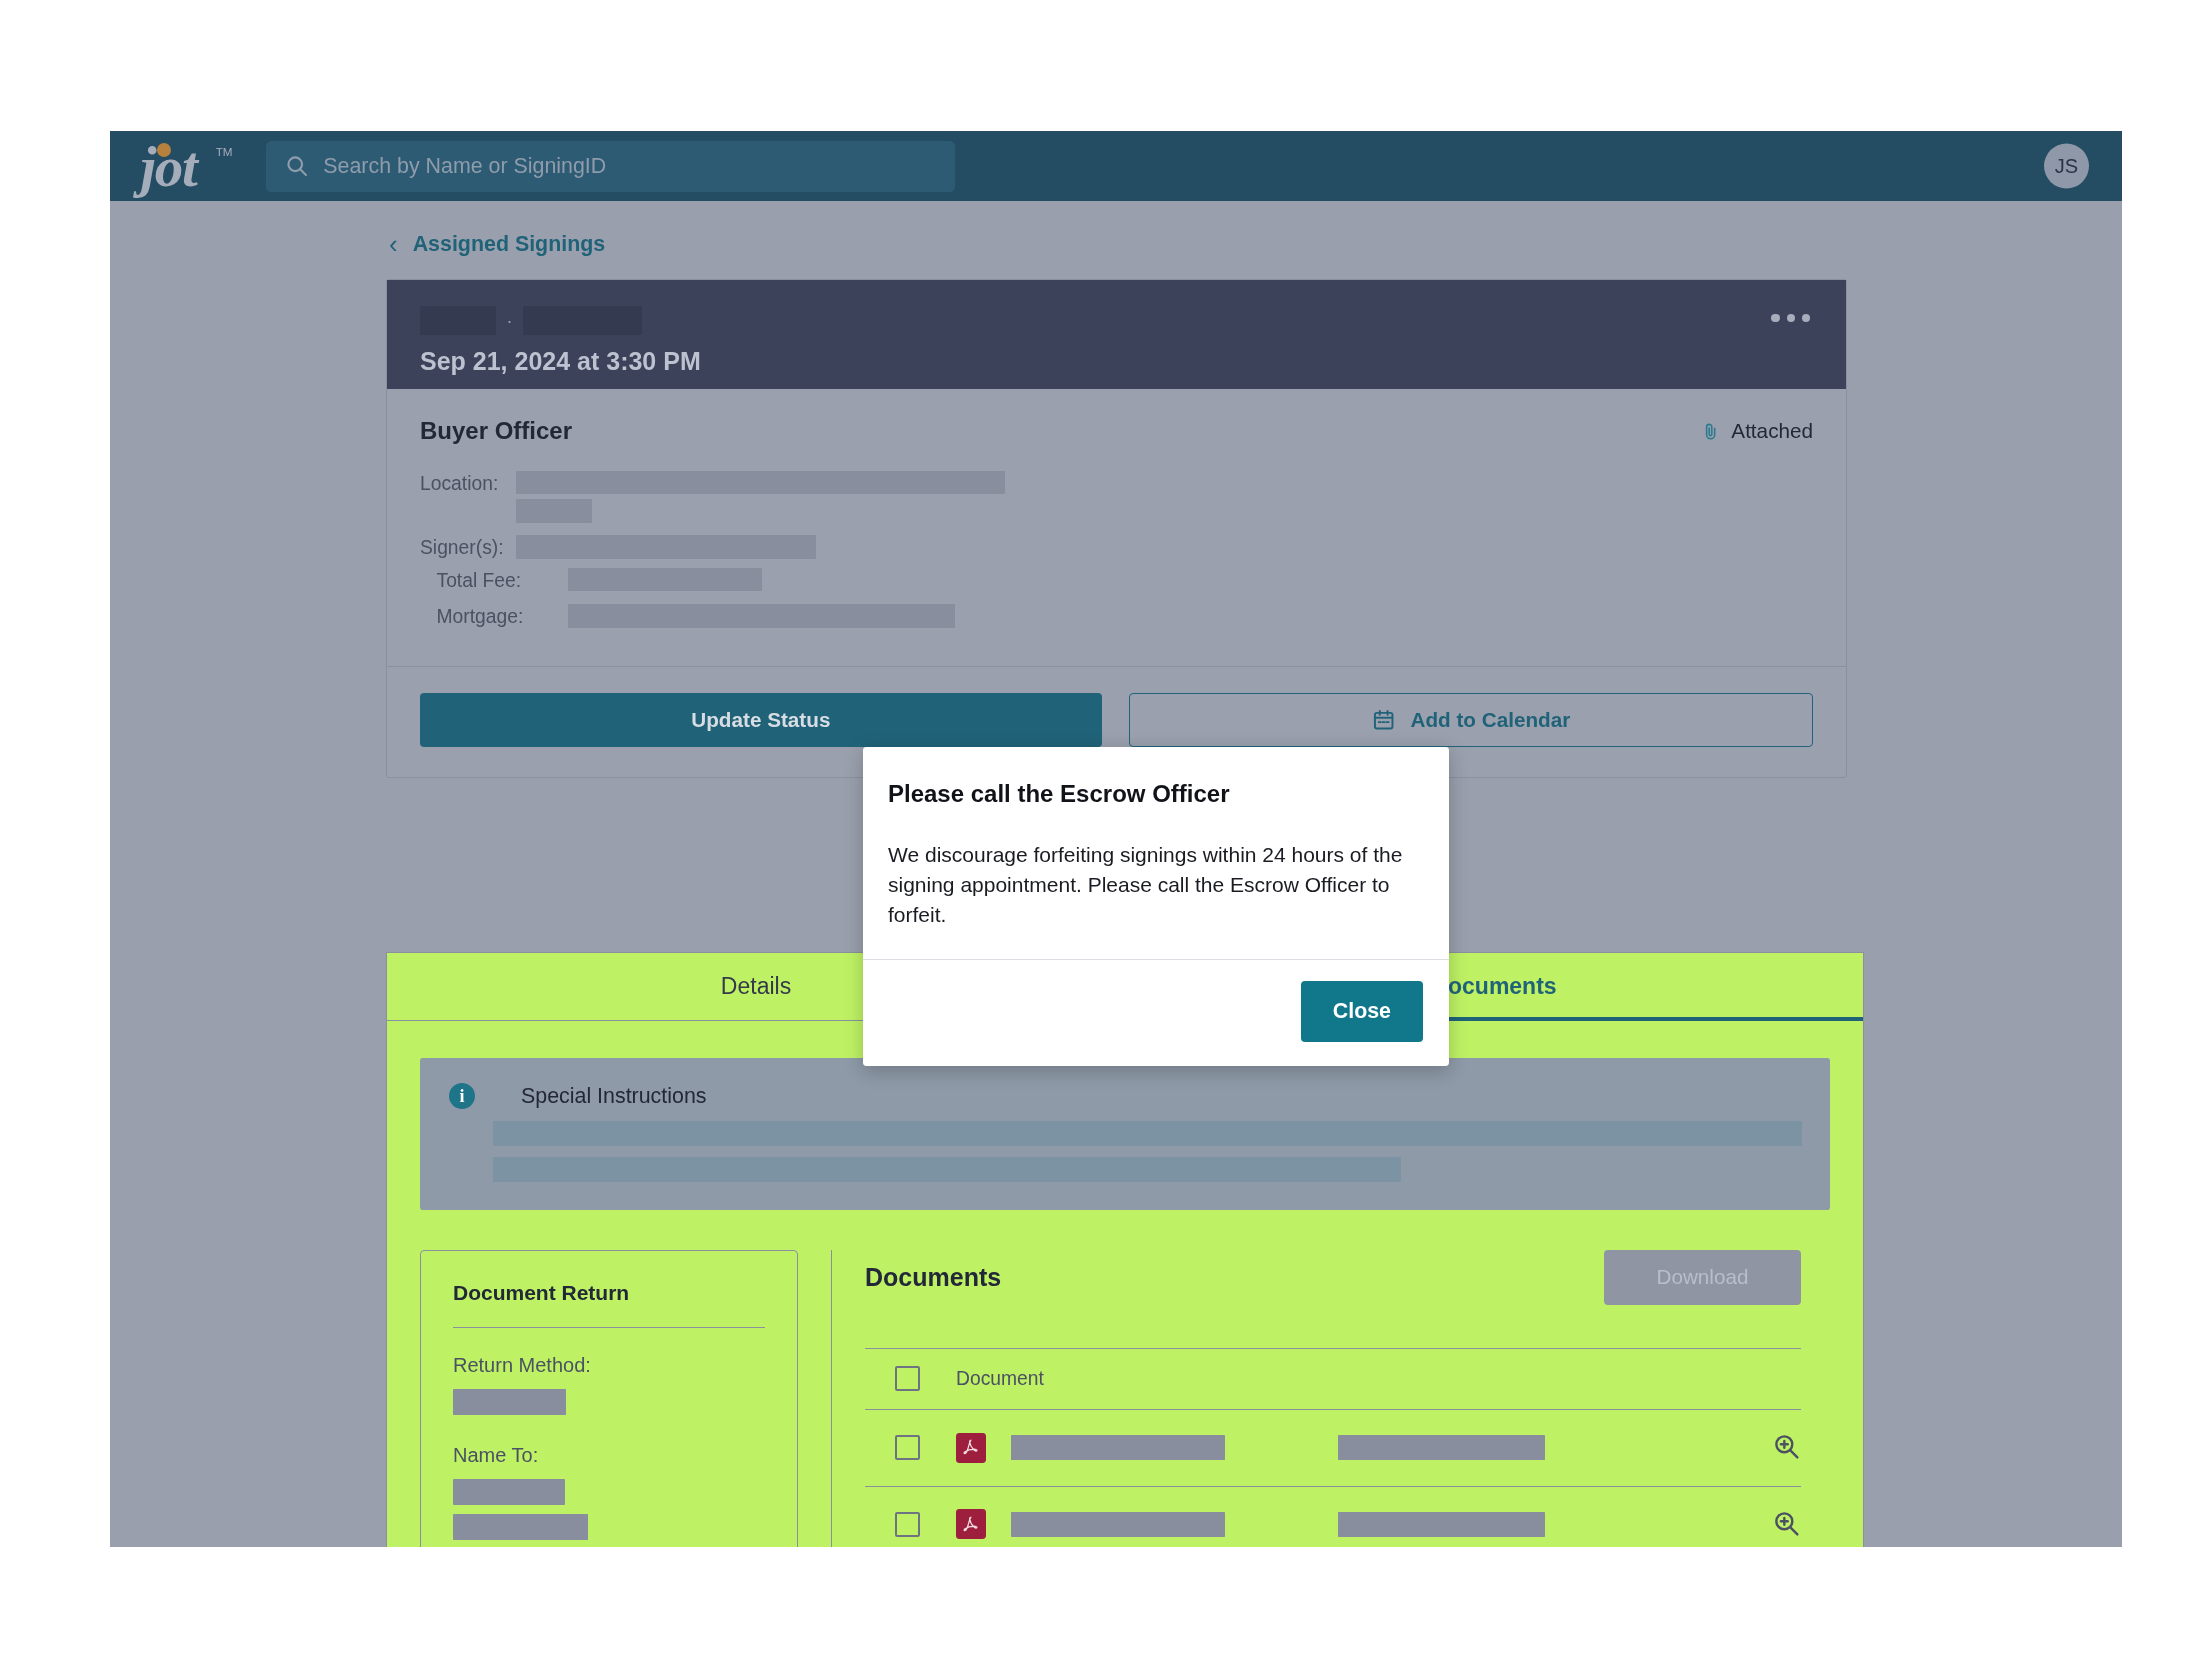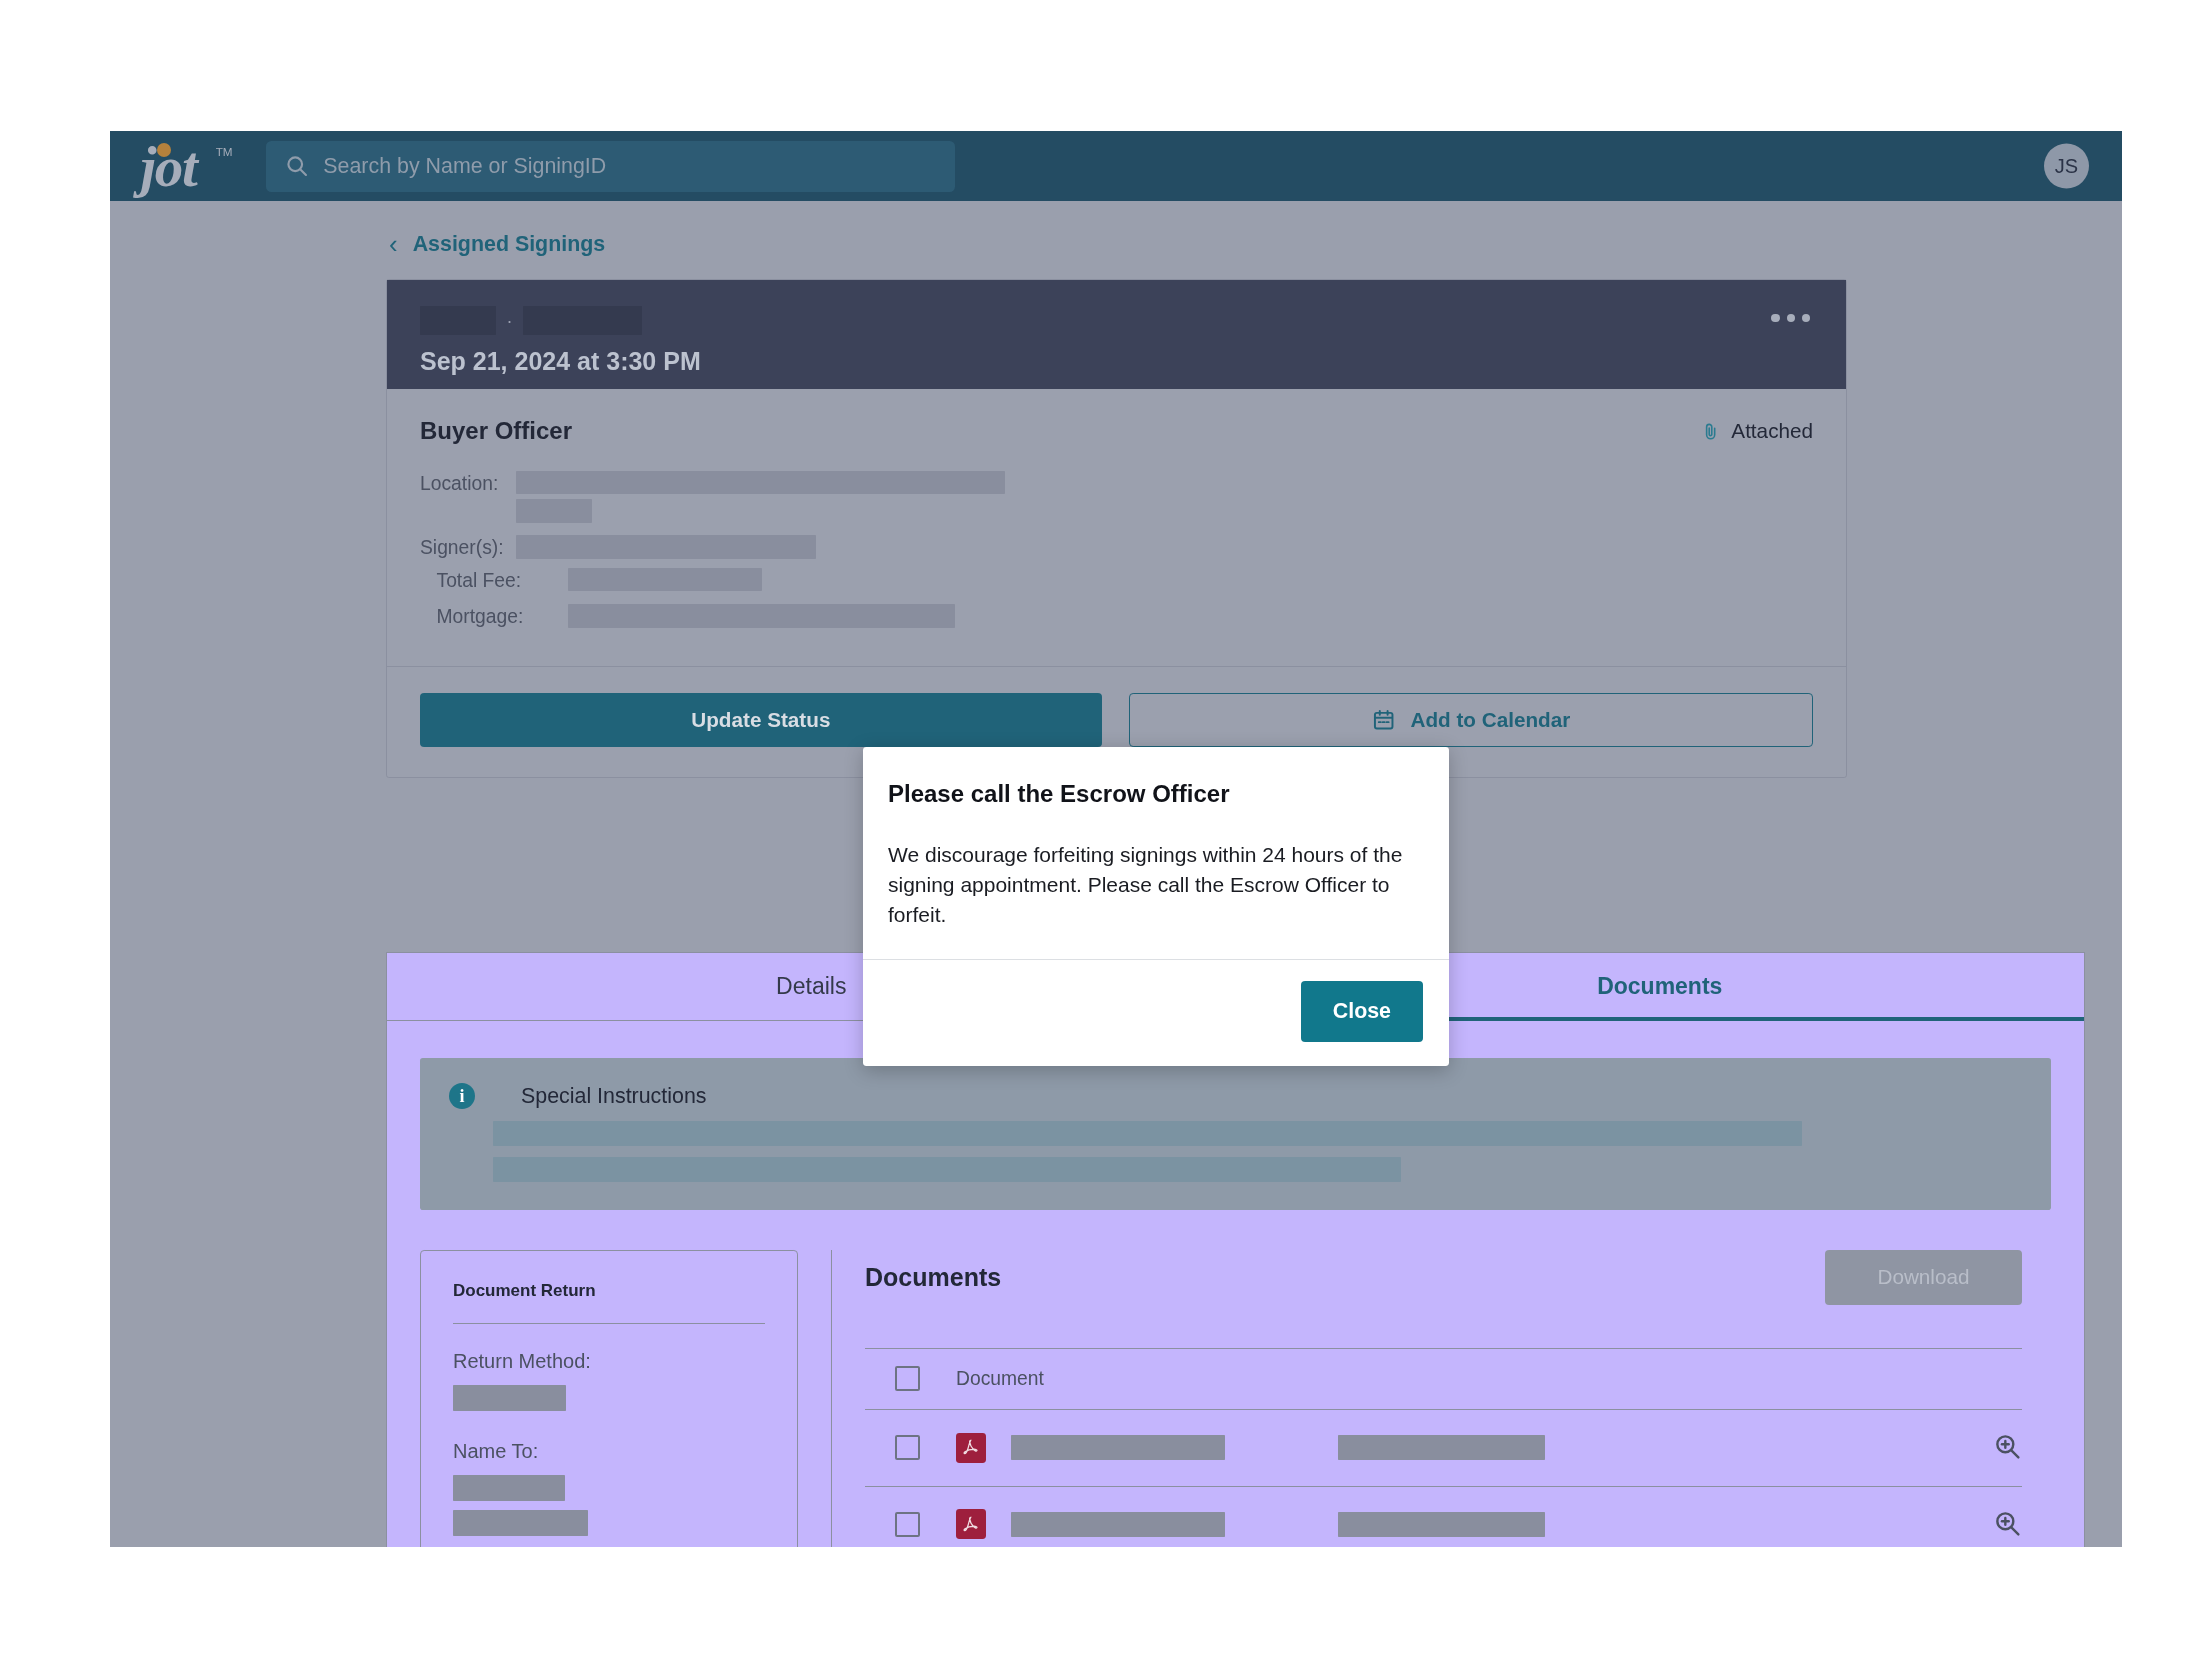--- a/index.html
+++ b/index.html
@@ -198,22 +198,22 @@
     flex: 1;
     background: #206379;
     color: #d8dde4;
     font-weight: 700;
   }
 
   
   #tabs-panel {
     position: absolute;
     left: 276px; top: 751px;
-    width: 1699px;
-    background: #c4b5fd;
+    width: 1478px;
+    background: #bef264;
     border: 0.7px solid #8b90a0;
     border-top: 0.7px solid #8b90a0;
   }
   #tabs {
     display: flex;
     border-bottom: 1.4px solid #8b90a0;
     height: 68px;
   }
   .tab {
     flex: 1;
@@ -258,21 +258,21 @@
     gap: 33px;
     padding-bottom: 41px;
   }
   #doc-return {
     width: 378px;
     border: 0.7px solid #8b90a0;
     border-radius: 4.1px;
     padding: 30px 32px 39px 32px;
     align-self: flex-start;
   }
-  #doc-return .dr-title { font-size: 17px; font-weight: 700; color: #232838; }
+  #doc-return .dr-title { font-size: 21px; font-weight: 700; color: #232838; }
   #doc-return .rule { height: 0.7px; background: #8b90a0; margin: 22px 0 26px 0; }
   #doc-return .lbl { font-size: 20px; color: #4b5162; margin-bottom: 12.4px; }
   #doc-return .gap { height: 29px; }
   #doc-return .stack { display: flex; flex-direction: column; gap: 8.3px; }
 
   #doc-panel {
     flex: 1;
     border-left: 0.7px solid #8b90a0;
     padding-left: 33px;
   }

